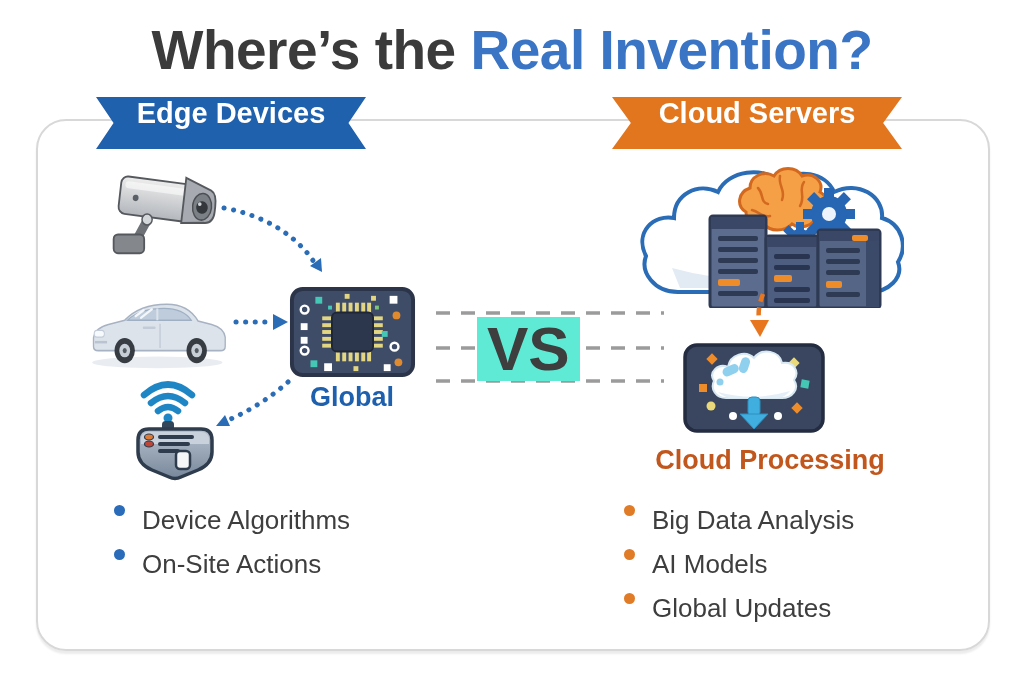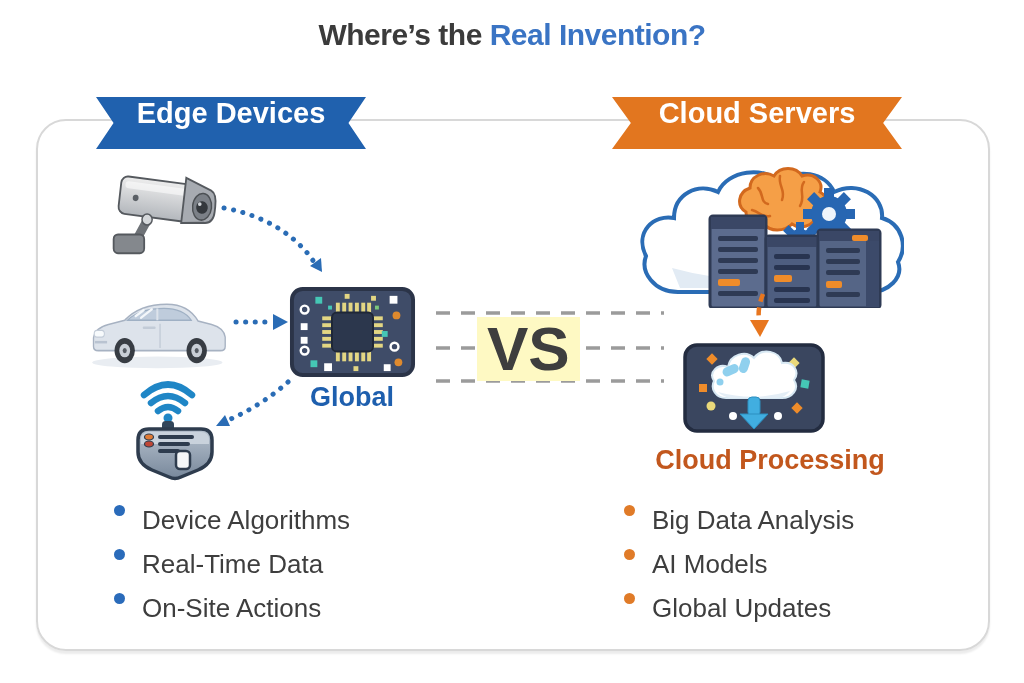--- a/index.html
+++ b/index.html
@@ -2,36 +2,36 @@
 <html><head>
 <meta charset="utf-8">
 <style>
   html,body{margin:0;padding:0;background:#ffffff;}
   .stage{position:relative;width:1024px;height:683px;background:#ffffff;overflow:hidden;
          font-family:"Liberation Sans",sans-serif;}
   svg{display:block;}
   .abs{position:absolute;}
 
   .title{position:absolute;top:18px;left:0;width:1024px;text-align:center;
-         font-size:30px;font-weight:700;color:#3b3b3b;letter-spacing:-0.5px;}
+         font-size:55px;font-weight:700;color:#3b3b3b;letter-spacing:-0.5px;}
   .title .hl{color:#3a74c4;}
 
   .frame{position:absolute;left:36px;top:119px;width:950px;height:528px;
          border:2px solid #d8d8d8;border-radius:30px;background:transparent;
          box-shadow:0 3px 2px rgba(0,0,0,0.08);z-index:1;}
 
   .banner{position:absolute;top:97px;height:52px;z-index:3;color:#fff;
           font-size:29px;font-weight:700;display:flex;justify-content:center;
           clip-path:polygon(0 0,100% 0,93.5% 50%,100% 100%,0 100%,6.5% 50%);}
   .banner.blue{left:96px;width:270px;background:#2061ae;}
   .banner.orange{left:612px;width:290px;background:#e2761f;}
 
   .icon-layer{z-index:2;}
 
-  .vs{position:absolute;left:477px;top:317px;z-index:2;background:#fef9c3;
+  .vs{position:absolute;left:477px;top:317px;z-index:2;background:#5eead4;
       padding:0 10px;font-size:62px;line-height:64px;font-weight:800;color:#3e3e3e;}
 
   .local-label{position:absolute;left:262px;top:383px;width:180px;z-index:2;text-align:center;
                font-size:27px;line-height:29px;font-weight:700;color:#1e5fae;}
   .cloud-label{position:absolute;left:645px;top:445px;width:250px;z-index:2;text-align:center;
                font-size:27px;font-weight:700;color:#c2571d;}
 
   .list{position:absolute;top:505px;z-index:2;}
   .list.left{left:114px;}
   .list.right{left:624px;}
@@ -300,24 +300,20 @@
 
   <div class="cloud-label">Cloud Processing</div>
 
   <div class="list left">
     <div class="list-row">
       <span class="dot"></span>
       <span>Device Algorithms</span>
     </div>
     <div class="list-row">
       <span class="dot"></span>
-      <span>Real-Time Data</span>
-    </div>
-    <div class="list-row">
-      <span class="dot"></span>
       <span>On-Site Actions</span>
     </div>
   </div>
 
   <div class="list right">
     <div class="list-row">
       <span class="dot"></span>
       <span>Big Data Analysis</span>
     </div>
     <div class="list-row">

